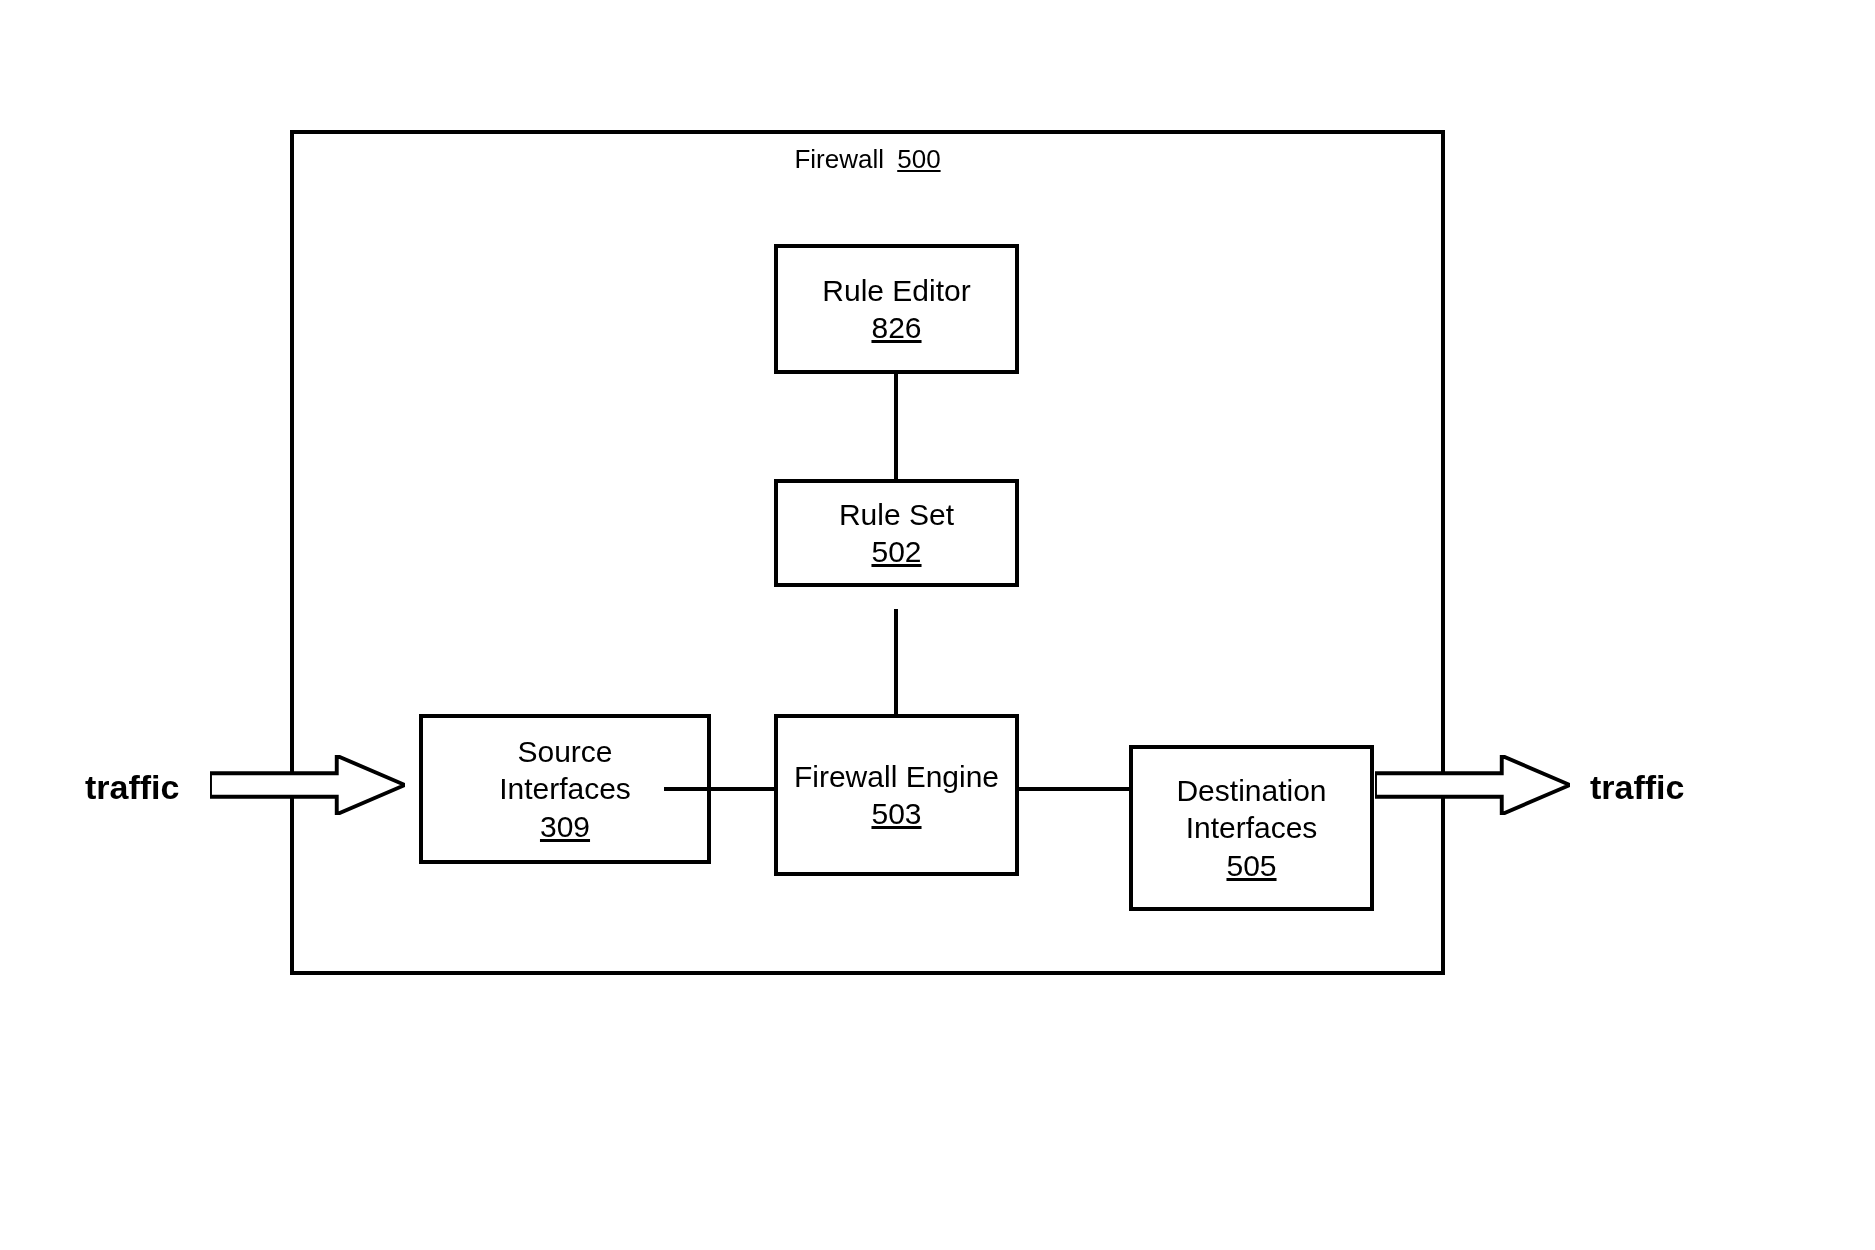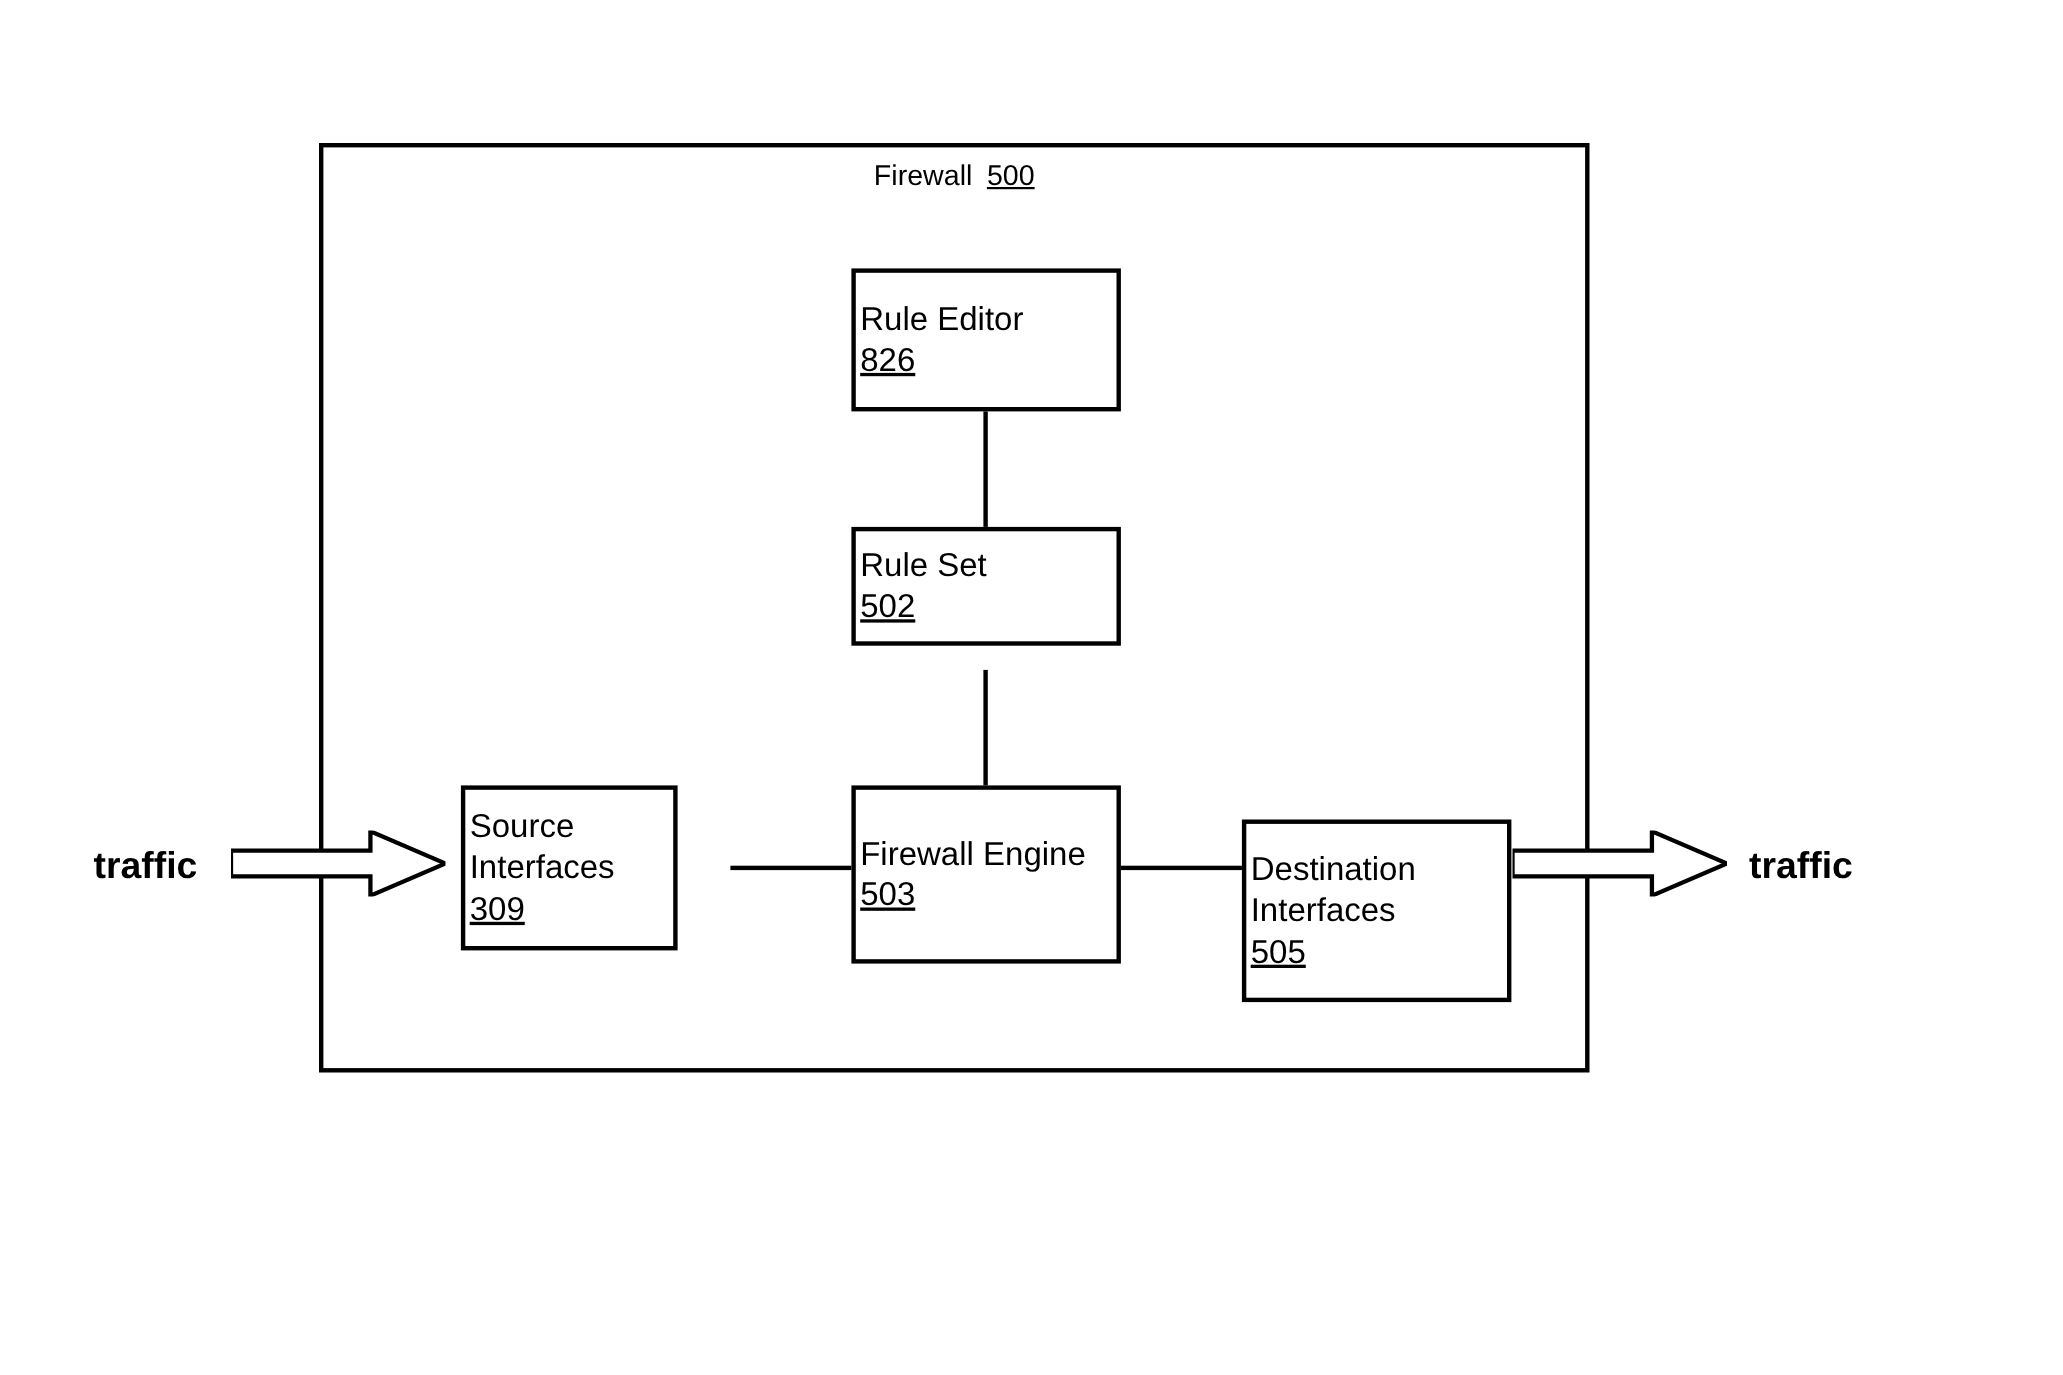--- a/index.html
+++ b/index.html
@@ -38,21 +38,21 @@
       display: inline;
       margin-left: 6px;
     }
     .box {
       position: absolute;
       border: 4px solid #000;
       text-align: center;
       display: flex;
       flex-direction: column;
       justify-content: center;
-      align-items: flex-start;
+      align-items: center;
       font-size: 30px;
       line-height: 1.25;
       padding: 6px 4px;
     }
     .box .ref {
       text-decoration: underline;
     }
     
     .box-rule-editor {
       left: 480px;
@@ -68,21 +68,21 @@
     }
     .box-firewall-engine {
       left: 480px;
       top: 580px;
       width: 245px;
       height: 162px;
     }
     .box-source {
       left: 125px;
       top: 580px;
-      width: 197px;
+      width: 292px;
       height: 150px;
     }
     .box-destination {
       left: 835px;
       top: 611px;
       width: 245px;
       height: 166px;
     }
     .connector {
       position: absolute;

